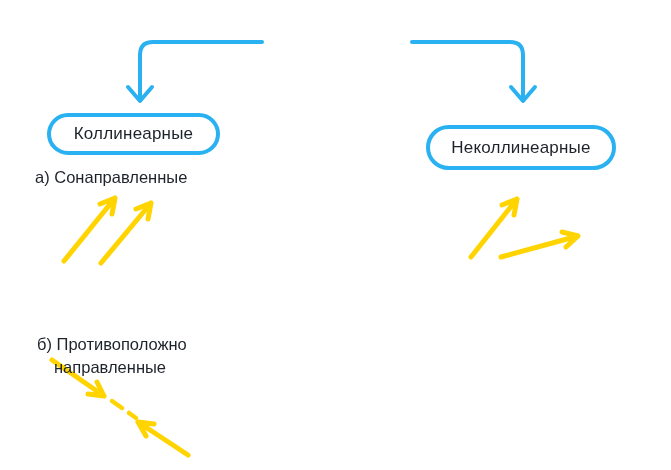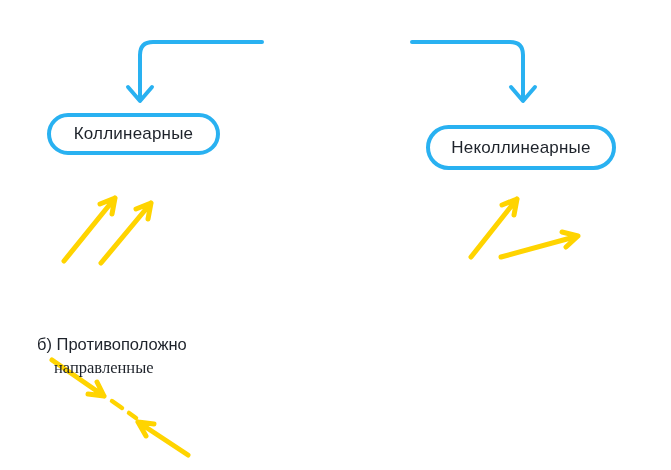--- a/index.html
+++ b/index.html
@@ -63,21 +63,21 @@
   .section-label {
     position: absolute;
     color: var(--text-dark);
     font-size: 16.5px;
     font-weight: 500;
     line-height: 23px;
     white-space: nowrap;
   }
   .label-a { left: 35px; top: 166px; }
   .label-b { left: 37px; top: 317px; margin-top: 16px; }
-  .label-b .line2 { padding-left: 17px; font-family: Liberation Serif, serif; }
+  .label-b .line2 { padding-left: 17px; }
 </style>
 </head>
 <body>
 
 <div class="canvas">
 
   <svg class="draw-layer" viewBox="0 0 671 470" aria-hidden="true">
 
     <g>
       <path class="blue-line" d="M 262 42 L 153 42 Q 140 42 140 55 L 140 97"></path>
@@ -107,19 +107,22 @@
 
 
   <div class="pill pill-left">
     <span>Коллинеарные</span>
   </div>
 
   <div class="pill pill-right">
     <span>Неколлинеарные</span>
   </div>
 
+  <div class="section-label label-a">
+    <span>а) Сонаправленные</span>
+  </div>
 
   <div class="section-label label-b">
     <div class="line1">б) Противоположно</div>
     <div class="line2">направленные</div>
   </div>
 
 </div>
 
 </body></html>

